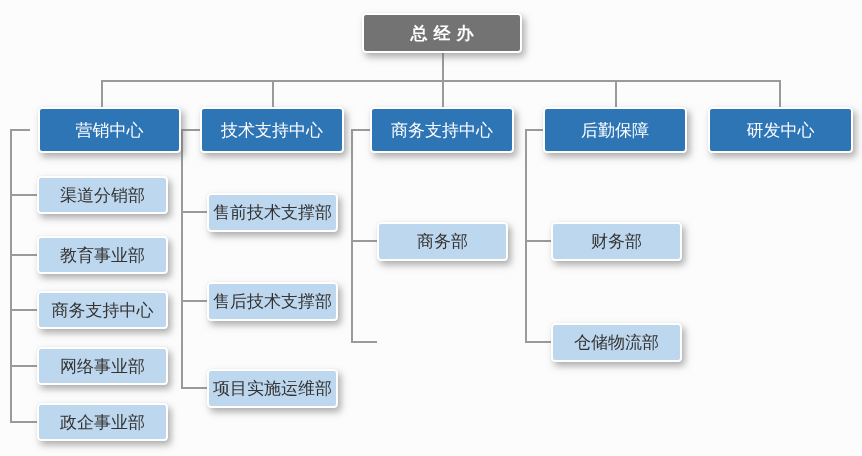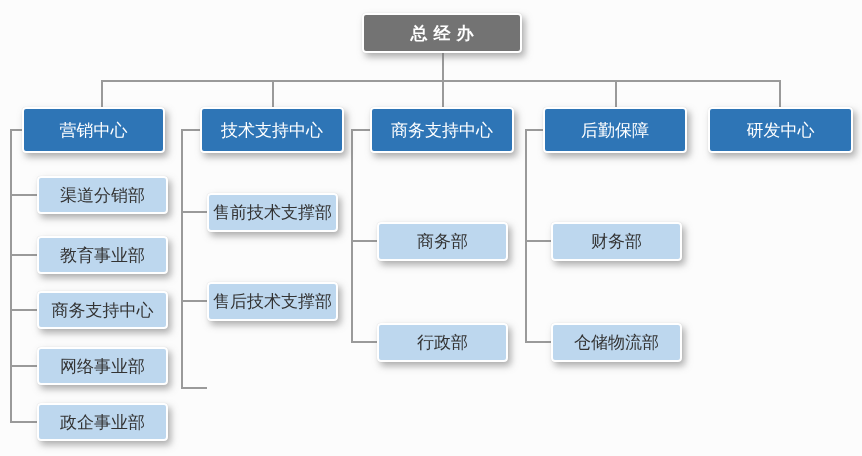--- a/index.html
+++ b/index.html
@@ -75,34 +75,34 @@
   <div class="line" style="left:351px;top:240px;width:26px;height:2px;"></div>
   <div class="line" style="left:351px;top:341px;width:26px;height:2px;"></div>
 
   <div class="line" style="left:525px;top:129px;width:18px;height:2px;"></div>
   <div class="line" style="left:525px;top:129px;width:2px;height:214px;"></div>
   <div class="line" style="left:525px;top:240px;width:26px;height:2px;"></div>
   <div class="line" style="left:525px;top:341px;width:26px;height:2px;"></div>
 
   <div class="node root" style="left:362px;top:13px;width:160px;height:40px;">总经办</div>
 
-  <div class="node lv2" style="left:22px;top:107px;width:143px;height:46px;">营销中心</div>
+  <div class="node lv2" style="left:38px;top:107px;width:143px;height:46px;">营销中心</div>
   <div class="node lv2" style="left:200px;top:107px;width:144px;height:46px;">技术支持中心</div>
   <div class="node lv2" style="left:370px;top:107px;width:144px;height:46px;">商务支持中心</div>
   <div class="node lv2" style="left:708px;top:107px;width:145px;height:46px;">研发中心</div>
   <div class="node lv2" style="left:543px;top:107px;width:144px;height:46px;">后勤保障</div>
 
   <div class="node lv3" style="left:37px;top:176px;width:131px;height:38px;">渠道分销部</div>
   <div class="node lv3" style="left:37px;top:236px;width:131px;height:38px;">教育事业部</div>
   <div class="node lv3" style="left:37px;top:291px;width:131px;height:38px;">商务支持中心</div>
   <div class="node lv3" style="left:37px;top:403px;width:131px;height:38px;">政企事业部</div>
   <div class="node lv3" style="left:37px;top:347px;width:131px;height:38px;">网络事业部</div>
 
   <div class="node lv3" style="left:207px;top:193px;width:131px;height:39px;">售前技术支撑部</div>
   <div class="node lv3" style="left:207px;top:282px;width:131px;height:39px;">售后技术支撑部</div>
+  <div class="node lv3" style="left:207px;top:369px;width:131px;height:39px;">项目实施运维部</div>
 
   <div class="node lv3" style="left:377px;top:222px;width:131px;height:39px;">商务部</div>
-  <div class="node lv3" style="left:377px;top:323px;width:131px;height:39px;">行政部</div>
 
   <div class="node lv3" style="left:551px;top:222px;width:131px;height:39px;">财务部</div>
   <div class="node lv3" style="left:551px;top:323px;width:131px;height:39px;">仓储物流部</div>
 
 </div>
 
 </body></html>

